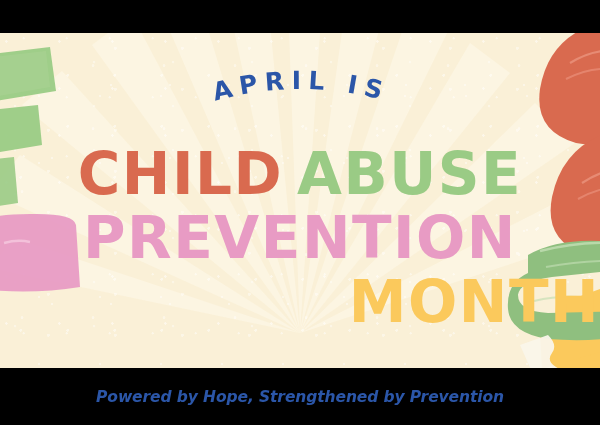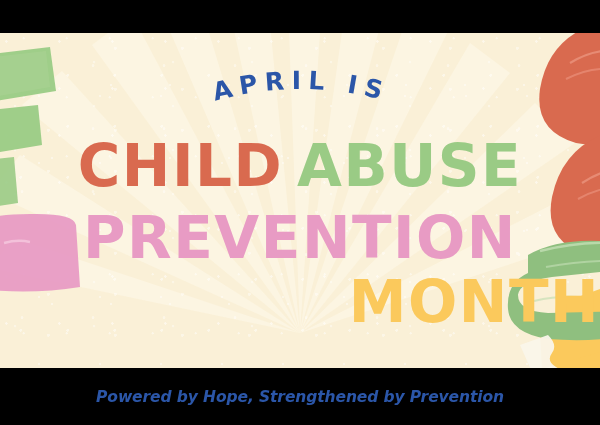--- a/index.html
+++ b/index.html
@@ -77,21 +77,21 @@
     position: absolute;
     left: 0;
     width: 600px;
     text-align: center;
     font-family: "DejaVu Sans", sans-serif;
     font-weight: 700;
     letter-spacing: 1.5px;
     line-height: 1;
     white-space: nowrap;
   }
-  .line1 { top: 104px; font-size: 58px; }
+  .line1 { top: 112px; font-size: 58px; }
   .line2 { top: 176px; font-size: 58px; }
   .line3 { top: 240px; font-size: 58px; text-align: right; }
 
   .w-child     { color: #D96A4F; }
   .w-abuse     { color: #9ACB85; margin-left: 14px; }
   .w-prevention{ color: #E89BC4; }
   .w-month     { color: #FBC95C; }
 
   
   .band {

